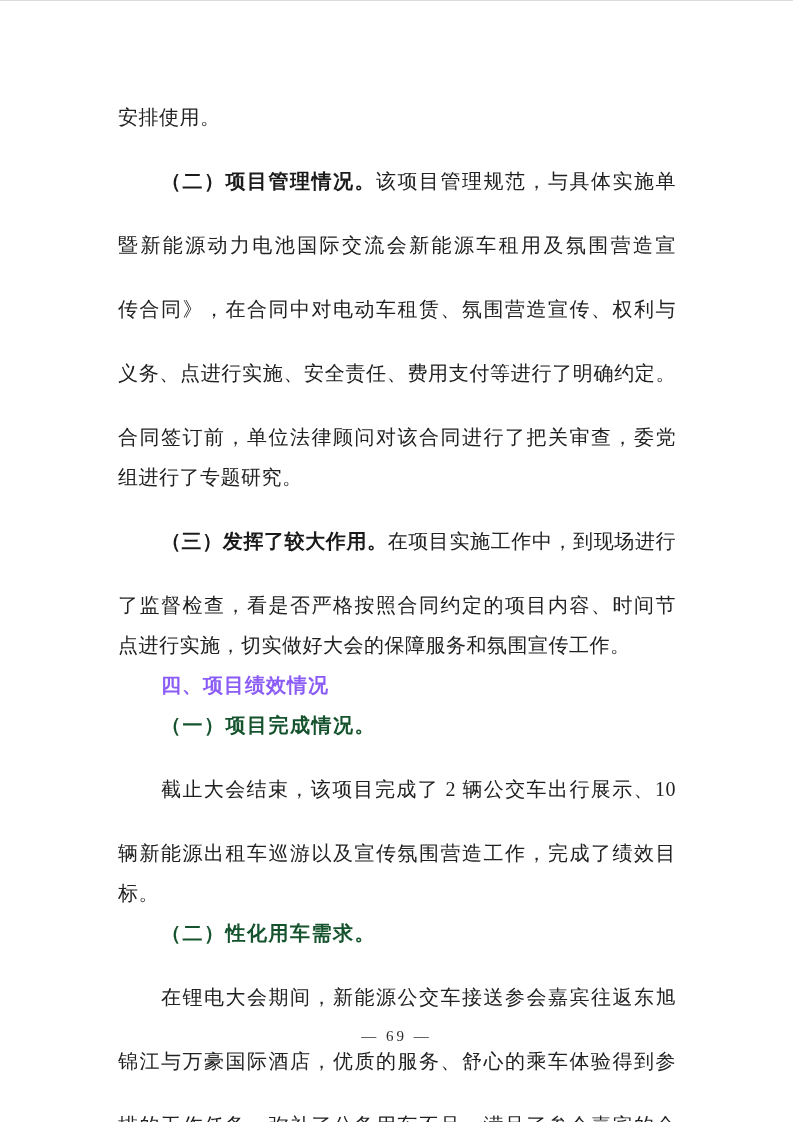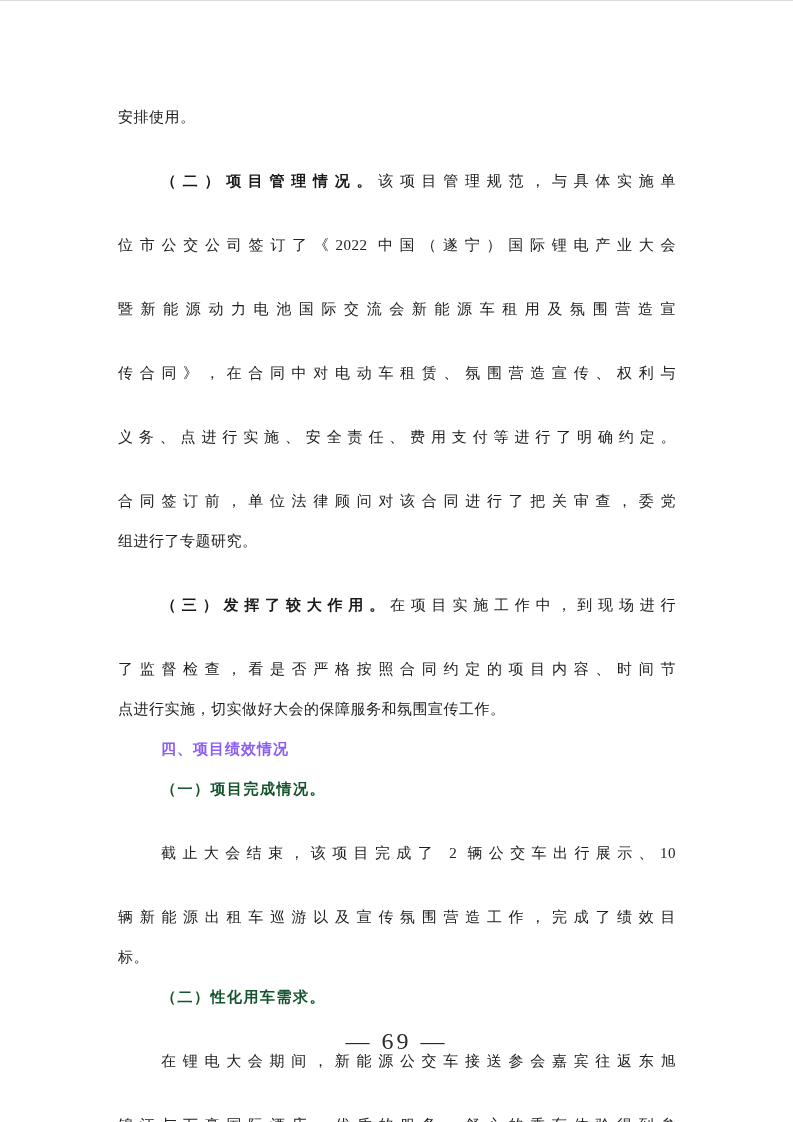--- a/index.html
+++ b/index.html
@@ -19,21 +19,21 @@
   }
   .content {
     position: absolute;
     top: 97px;
     left: 118px;
     width: 558px;
   }
   .line {
     height: 40px;
     line-height: 40px;
-    font-size: 15px;
+    font-size: 20px;
     color: #212121;
     letter-spacing: 0.5px;
   }
   .just {
     text-align: justify;
     text-align-last: justify;
     text-justify: inter-character;
     margin-top: 24px;
   }
   .indent { text-indent: 43px; }
@@ -50,40 +50,37 @@
   .heading-kai {
     font-weight: 700;
     color: #14532d;
     letter-spacing: 1.5px;
   }
   .footer {
     position: absolute;
     top: 1028px;
     left: 0; right: 0;
     text-align: center;
-    font-size: 24px;
+    font-size: 15px;
     color: #2b2b2b;
     letter-spacing: 3px;
   }
 </style>
 </head>
 <body>
 
 <div class="page">
   <div class="top-edge"></div>
 
   <div class="content">
     <div class="line">
       <span>安排使用。</span>
     </div>
     <div class="line just indent">
       <span class="run-in">（二）项目管理情况。</span><span>该项目管理规范，与具体实施单</span>
-    </div>
-    <div class="line just">
-      <span>位市公交公司签订了《2022 中国（遂宁）国际锂电产业大会</span>
     </div>
     <div class="line just">
       <span>暨新能源动力电池国际交流会新能源车租用及氛围营造宣</span>
     </div>
     <div class="line just">
       <span>传合同》，在合同中对电动车租赁、氛围营造宣传、权利与</span>
     </div>
     <div class="line just">
       <span>义务、点进行实施、安全责任、费用支付等进行了明确约定。</span>
     </div>

